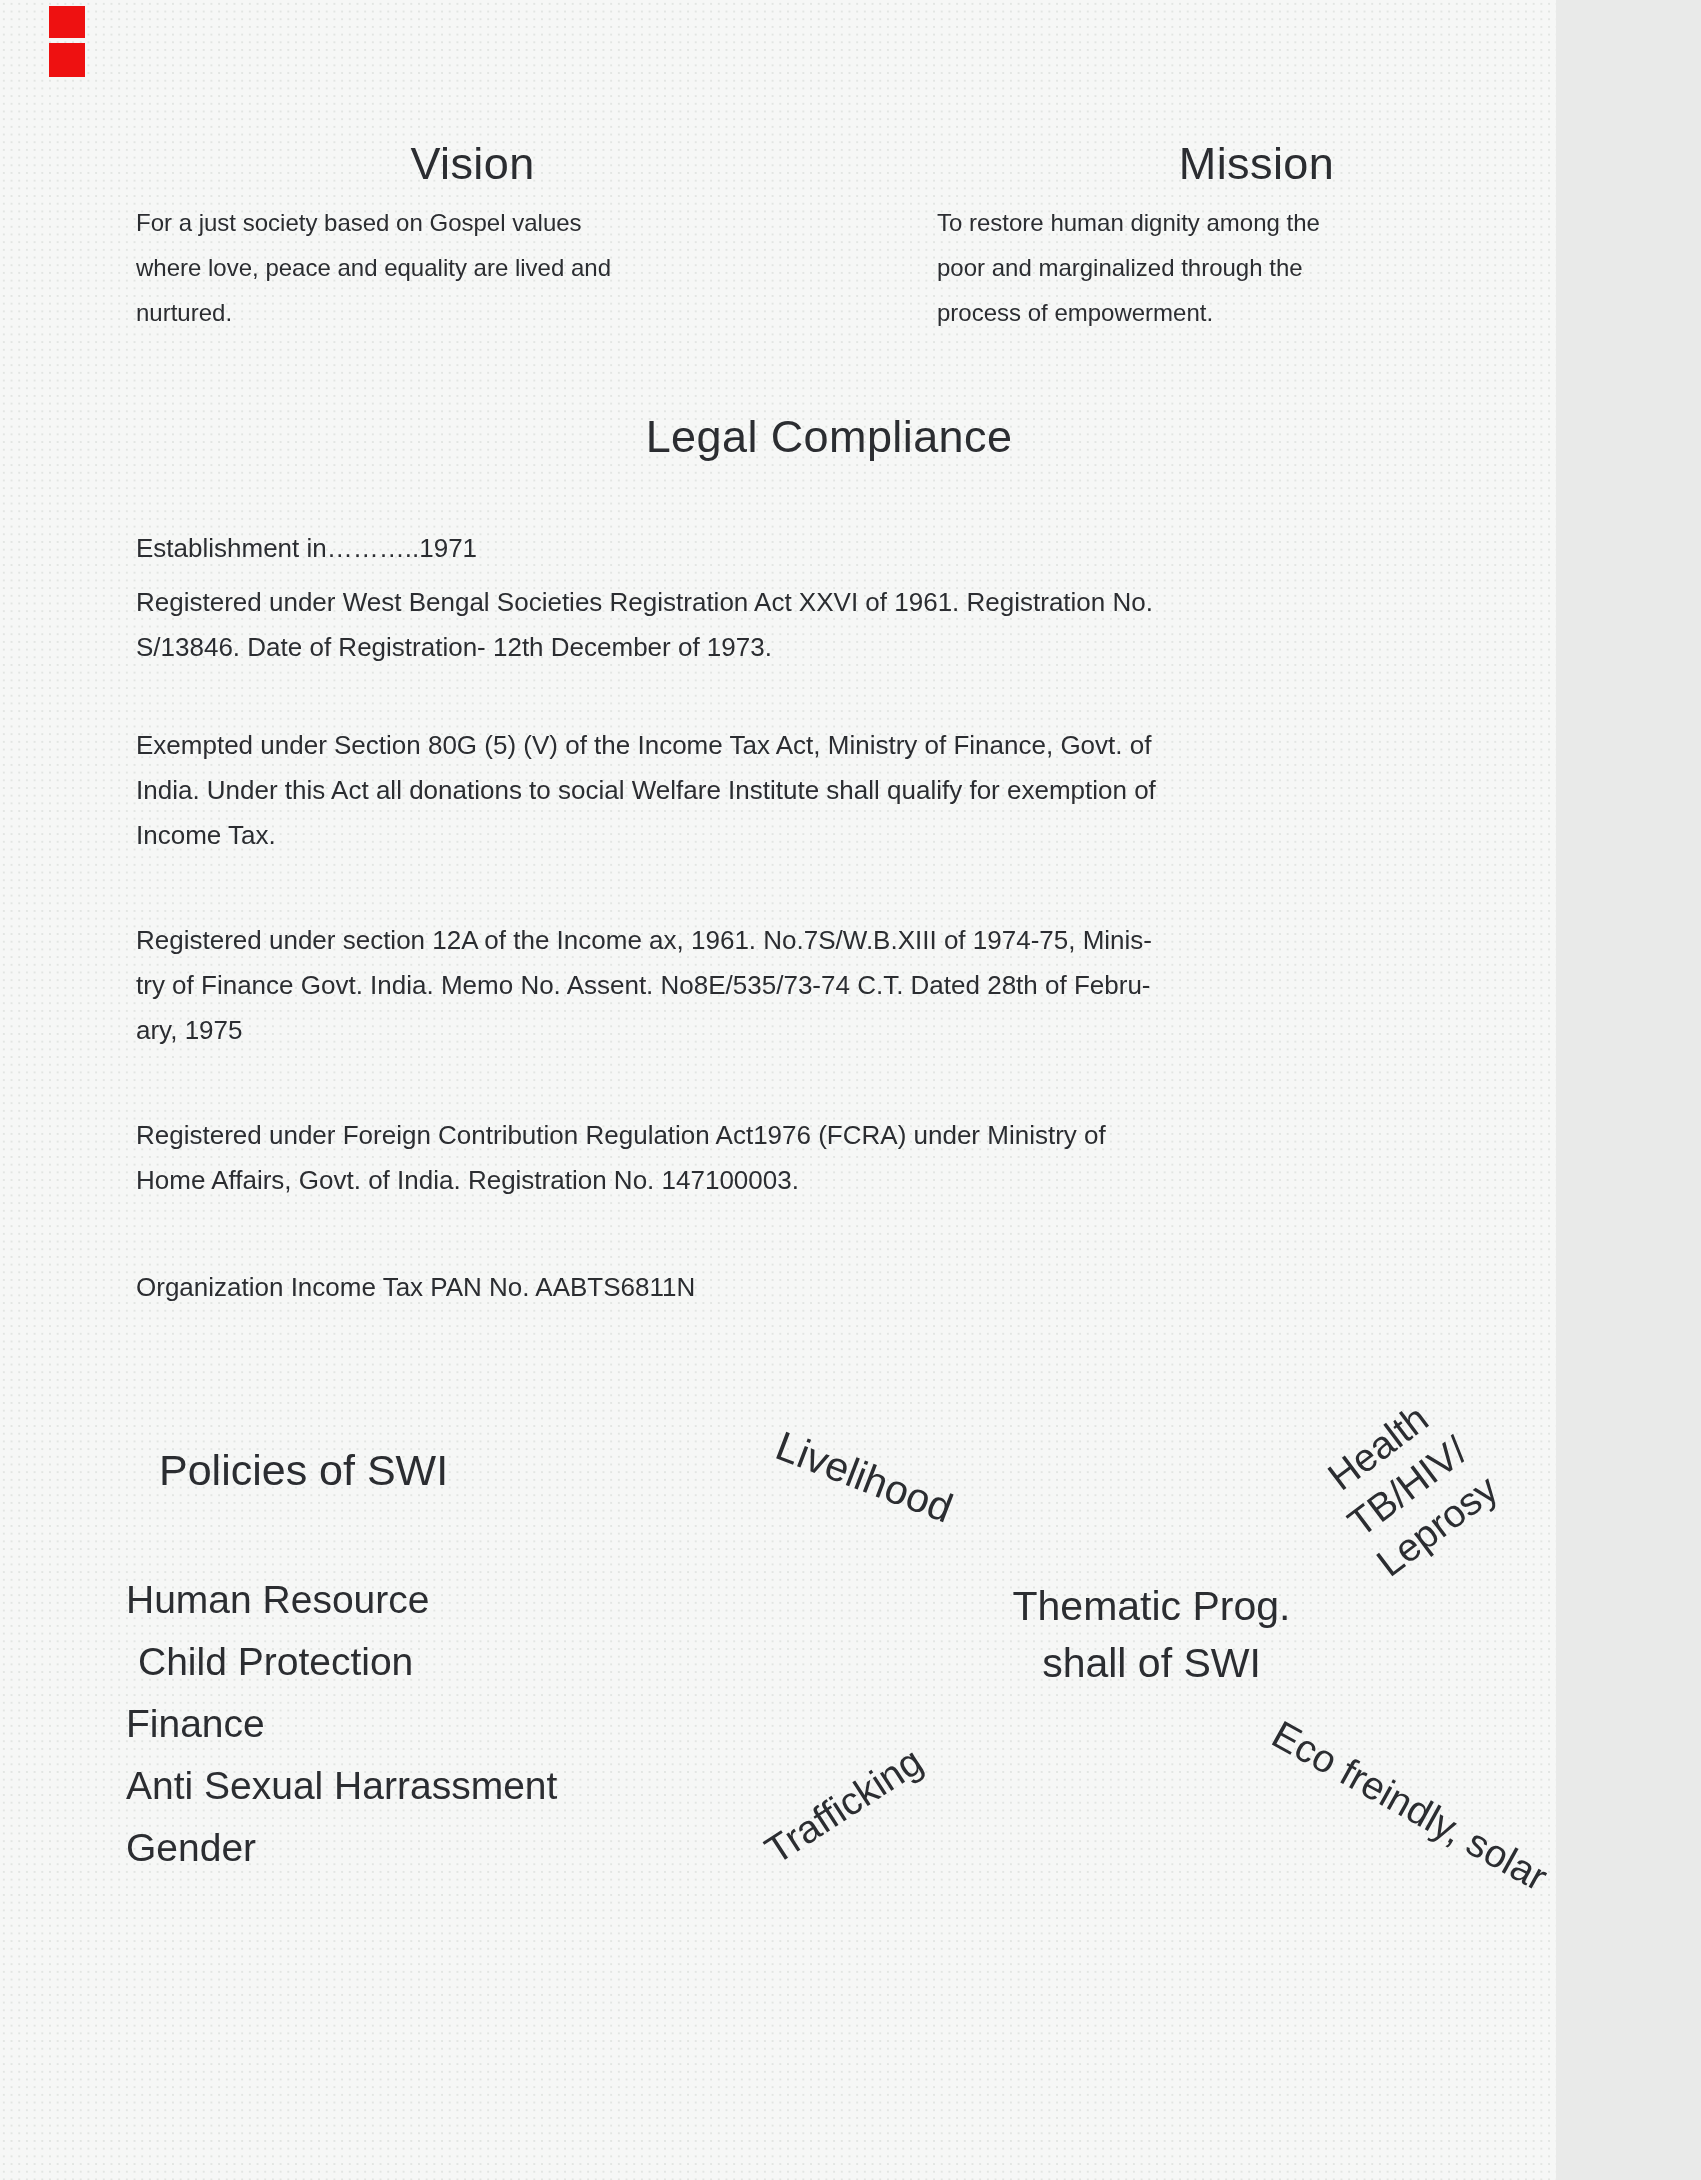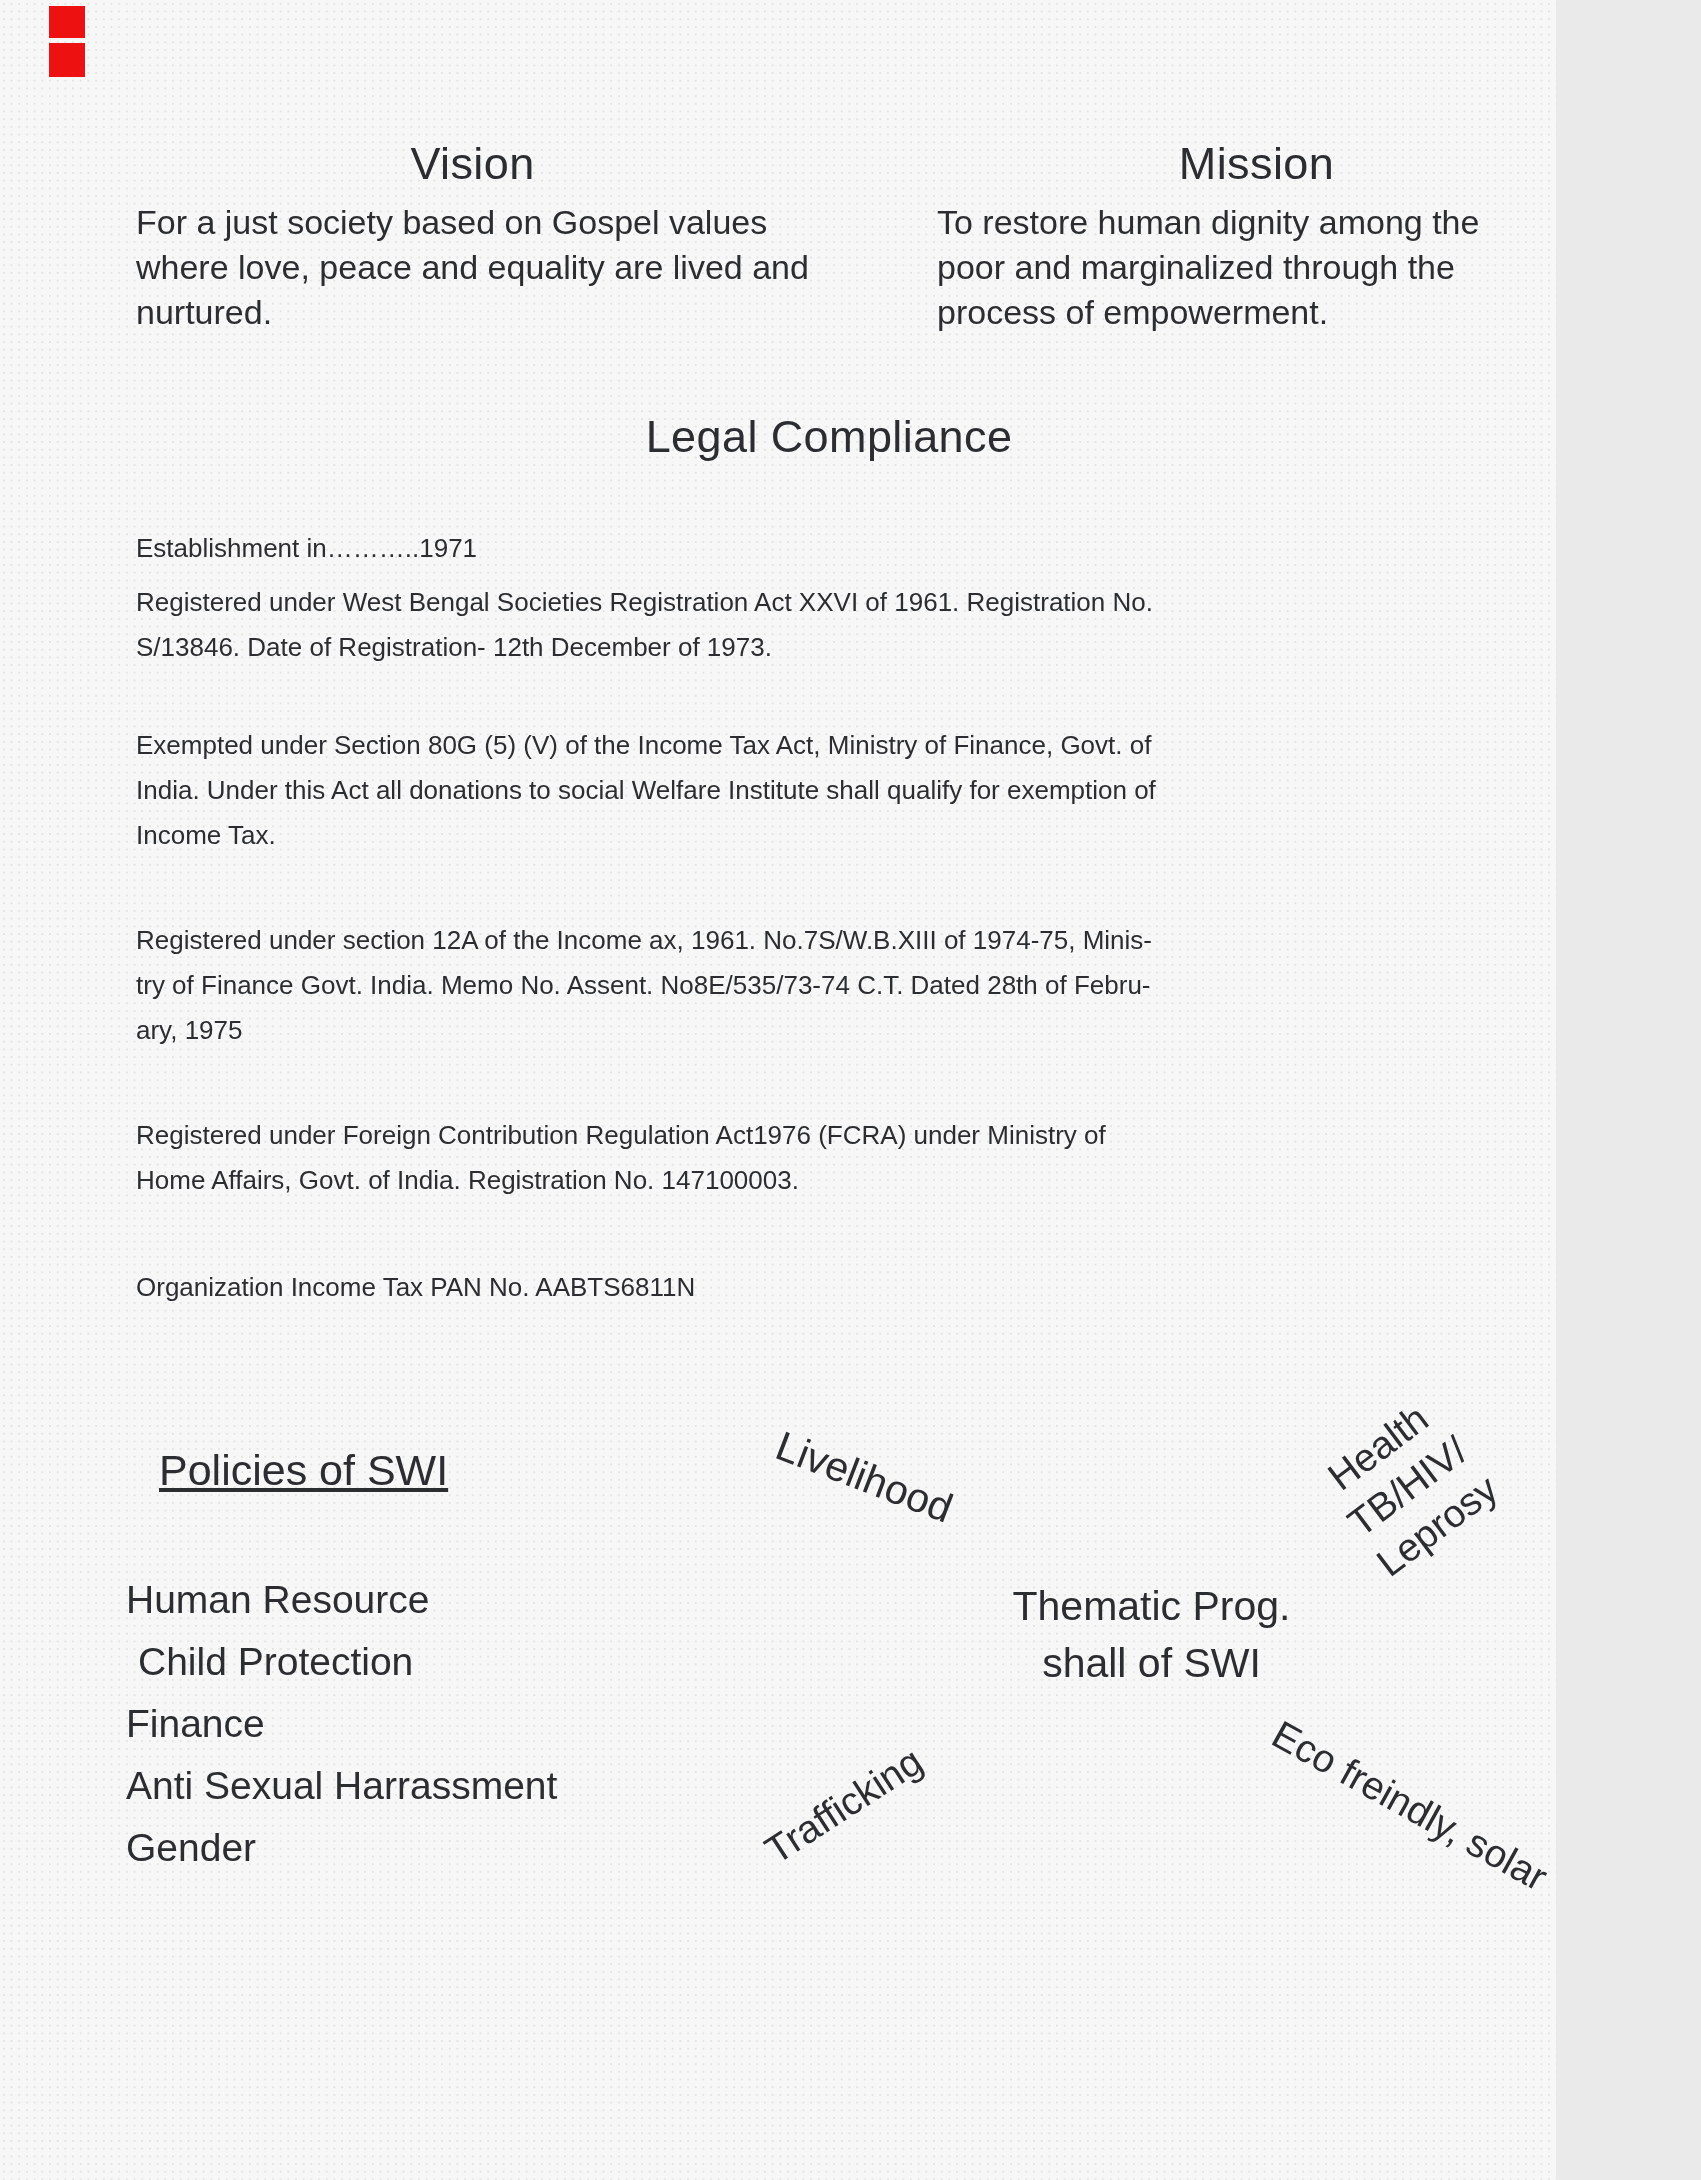--- a/index.html
+++ b/index.html
@@ -32,21 +32,21 @@
     line-height: 51px;
     margin: 0;
     text-align: center;
     letter-spacing: 0.4px;
   }
   .vm-section { position: absolute; top: 138px; }
   .vision-section  { left: 136px;  width: 673px; }
   .mission-section { left: 937px; width: 639px; }
   .vm-body { margin-top: 11px; }
   .bline {
-    font-size: 34px;
+    font-size: 24px;
     line-height: 45px;
     white-space: nowrap;
   }
 
   .legal-title {
     position: absolute;
     top: 411px;
     left: 0;
     width: 1658px;
   }
@@ -68,21 +68,20 @@
   .para-d { top: 1113px; }
   .para-e { top: 1265px; }
 
   .policies-title {
     position: absolute;
     top: 1446px;
     left: 159px;
     font-size: 43px;
     line-height: 49px;
     white-space: nowrap;
-    text-decoration: underline;
   }
   .policies-list {
     position: absolute;
     top: 1569px;
     left: 126px;
     margin: 0;
     padding: 0;
     list-style: none;
   }
   .policies-list li {

